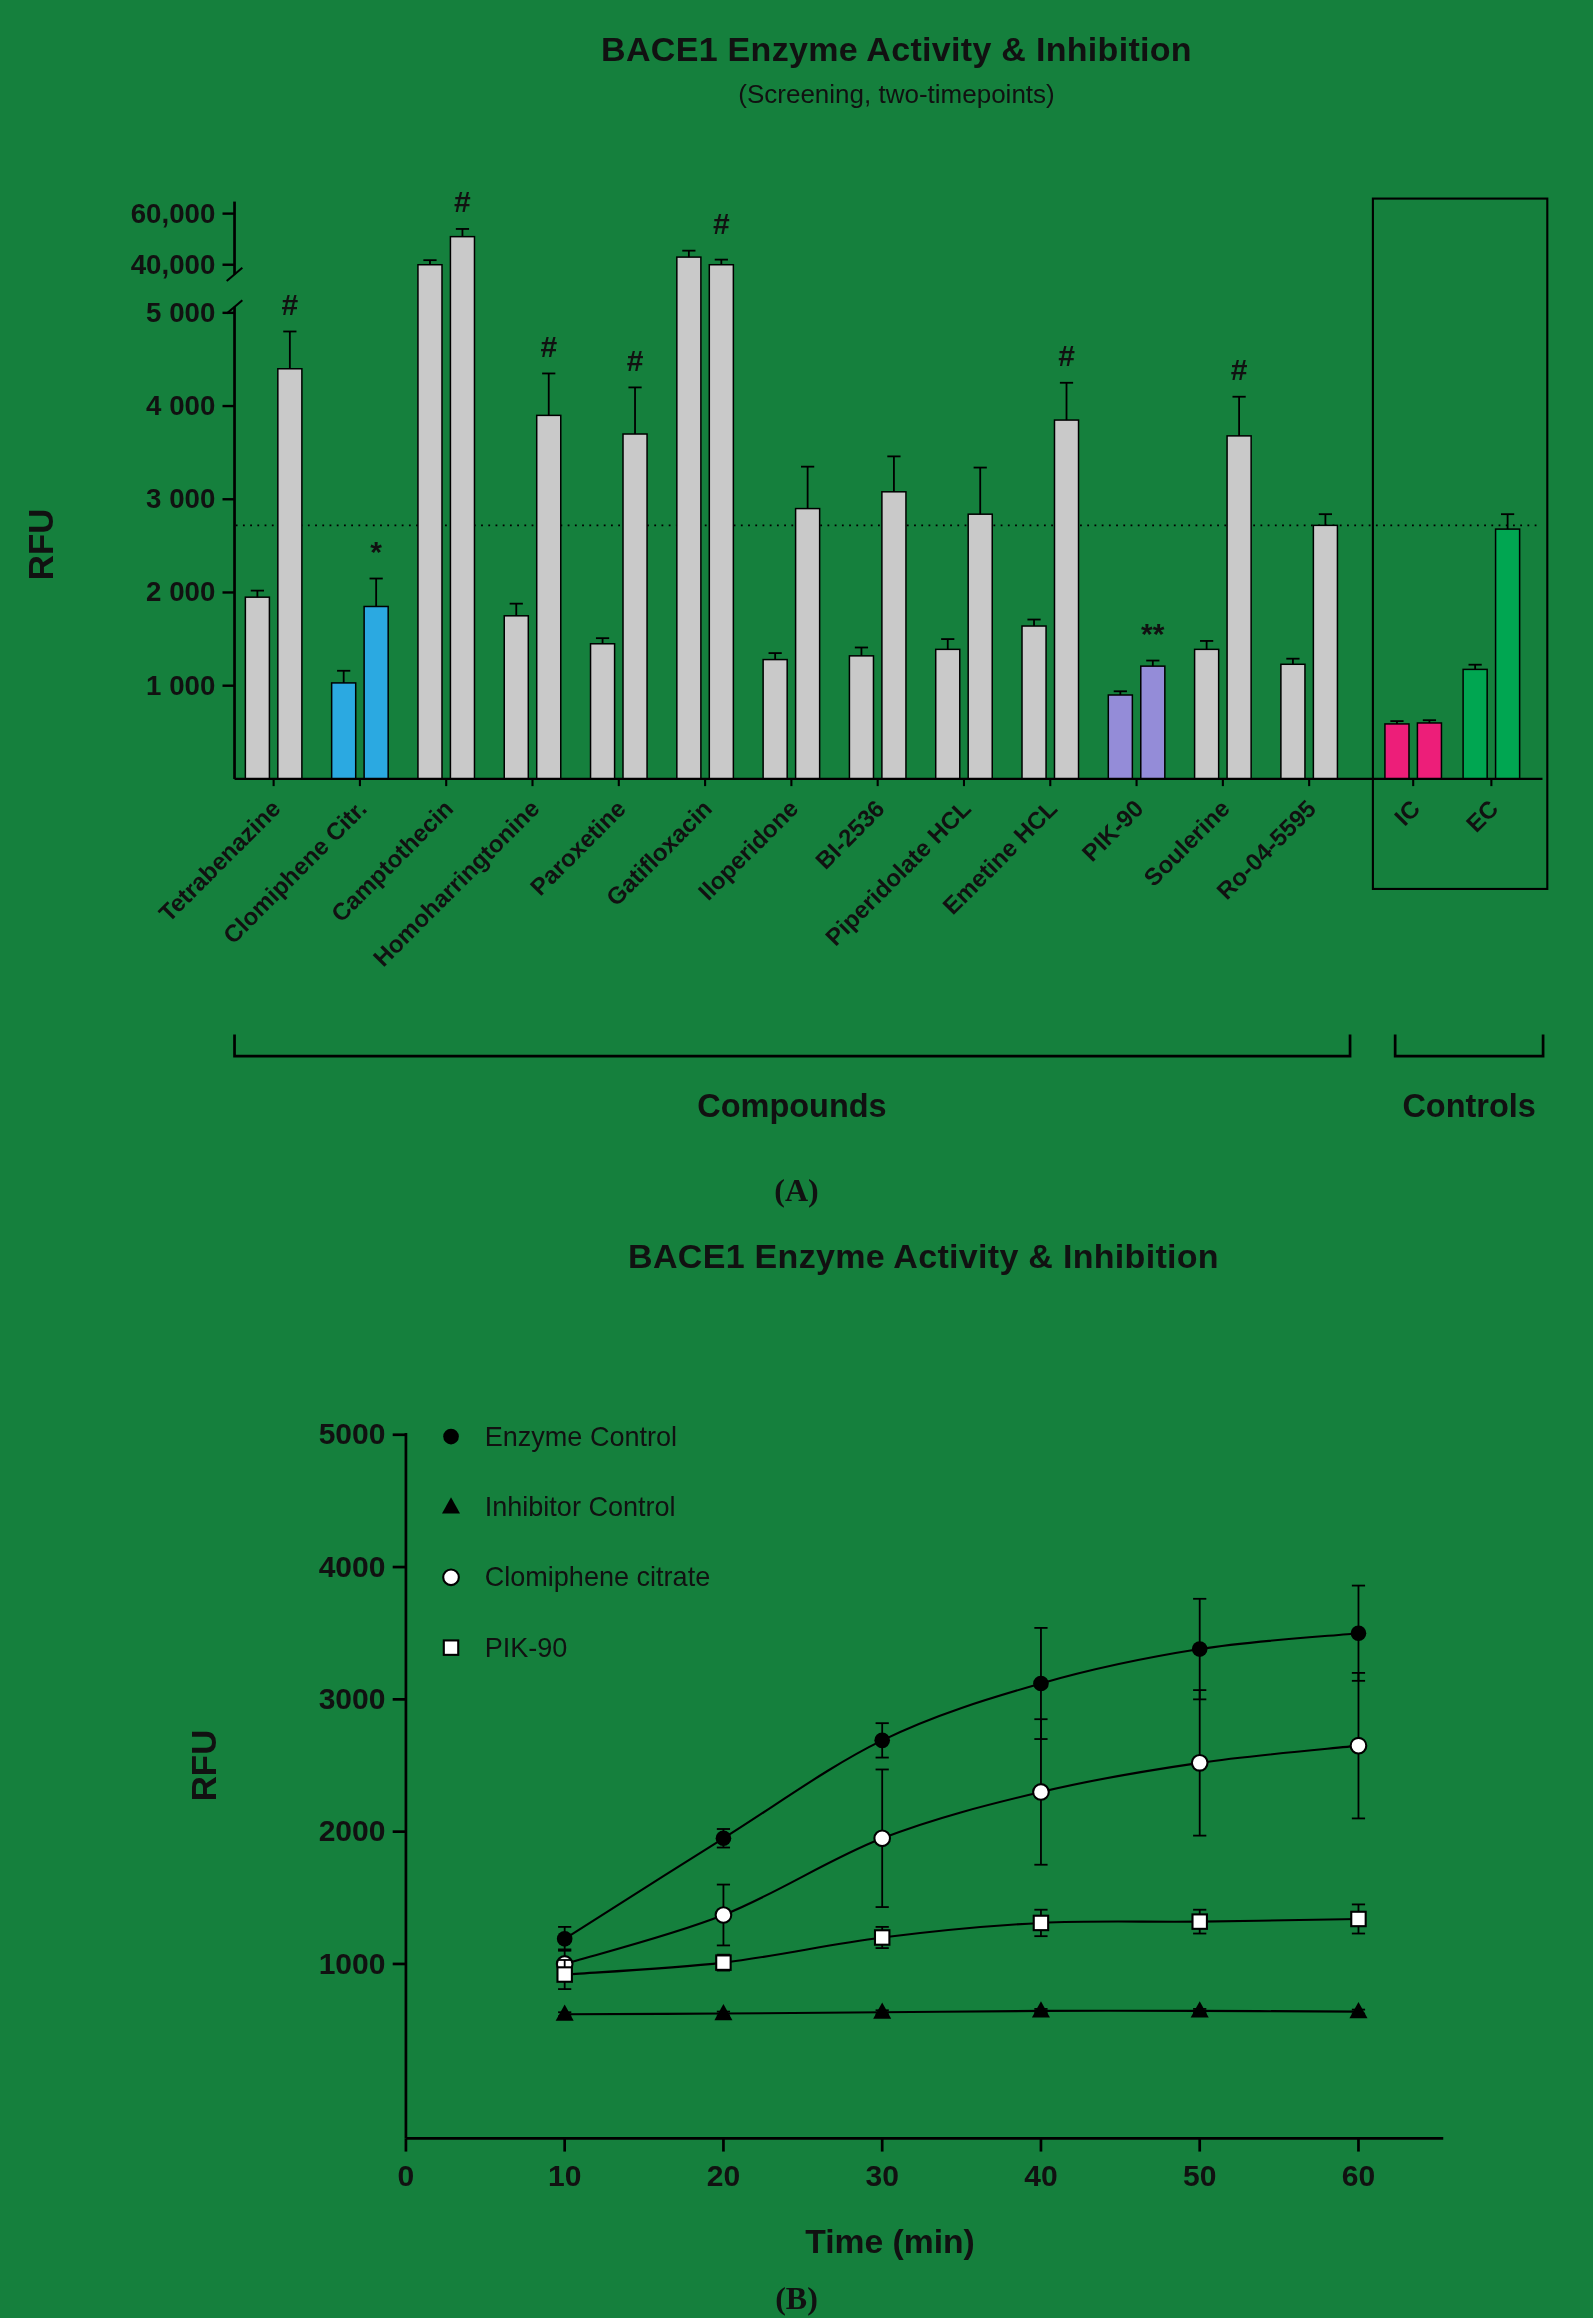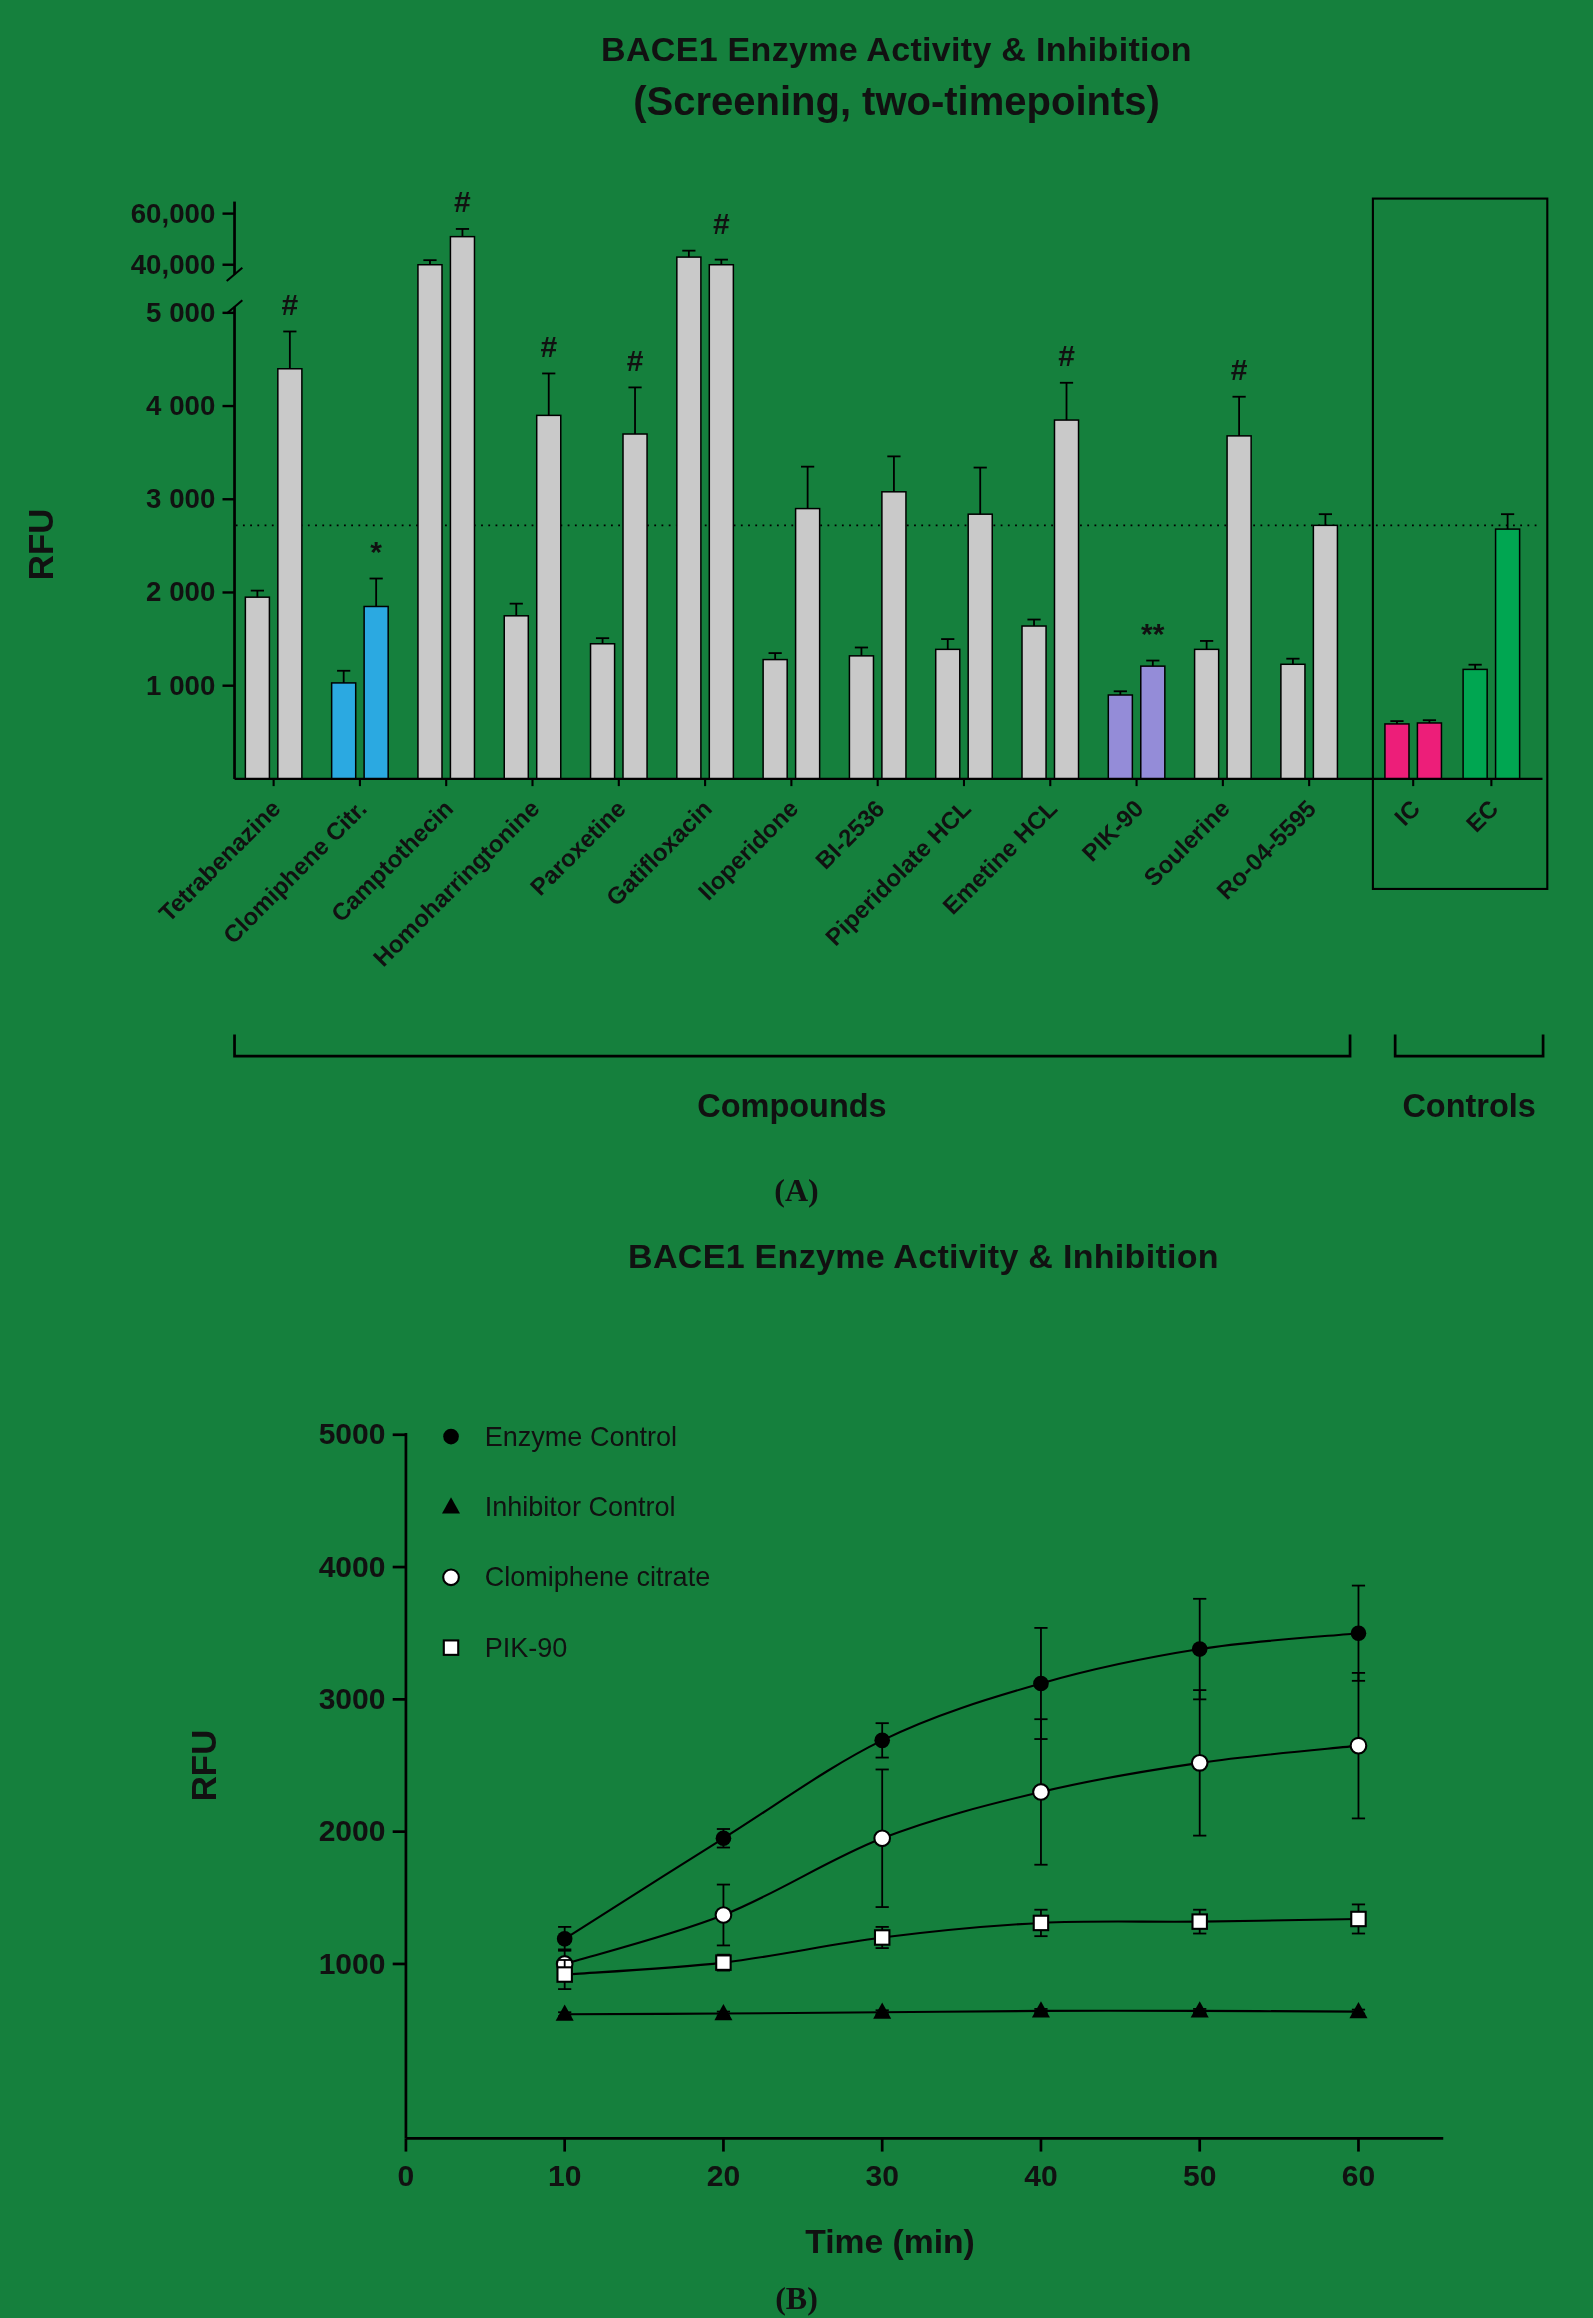--- a/index.html
+++ b/index.html
@@ -1,19 +1,19 @@
 <!DOCTYPE html>
 <html style="font-size:9.6px"><head>
 <meta charset="utf-8">
 <style>
   html,body{margin:0;padding:0;background:#ffffff;}
   .page{position:relative;width:1593px;height:2319px;background:#15803d;color:#111;
         font-family:"Liberation Sans",sans-serif;overflow:hidden;padding-left:28px;}
   .chart-title{position:absolute;text-align:center;font-weight:bold;font-size:34px;letter-spacing:0.3px;}
-  .chart-subtitle{position:absolute;text-align:center;font-size:40px;font-weight:bold;}
+  .chart-subtitle{position:absolute;text-align:center;font-size:26px;}
   .panel-label{position:absolute;text-align:center;font-family:"Liberation Serif",serif;font-weight:bold;font-size:32px;width:1593px;left:0;}
   svg{position:absolute;left:0;}
   svg text{fill:#111;}
 </style>
 </head>
 <body>
 
 <div class="page">
 
   <div class="chart-title" style="top:30px;left:217px;width:1359px;">BACE1 Enzyme Activity &amp; Inhibition</div>

